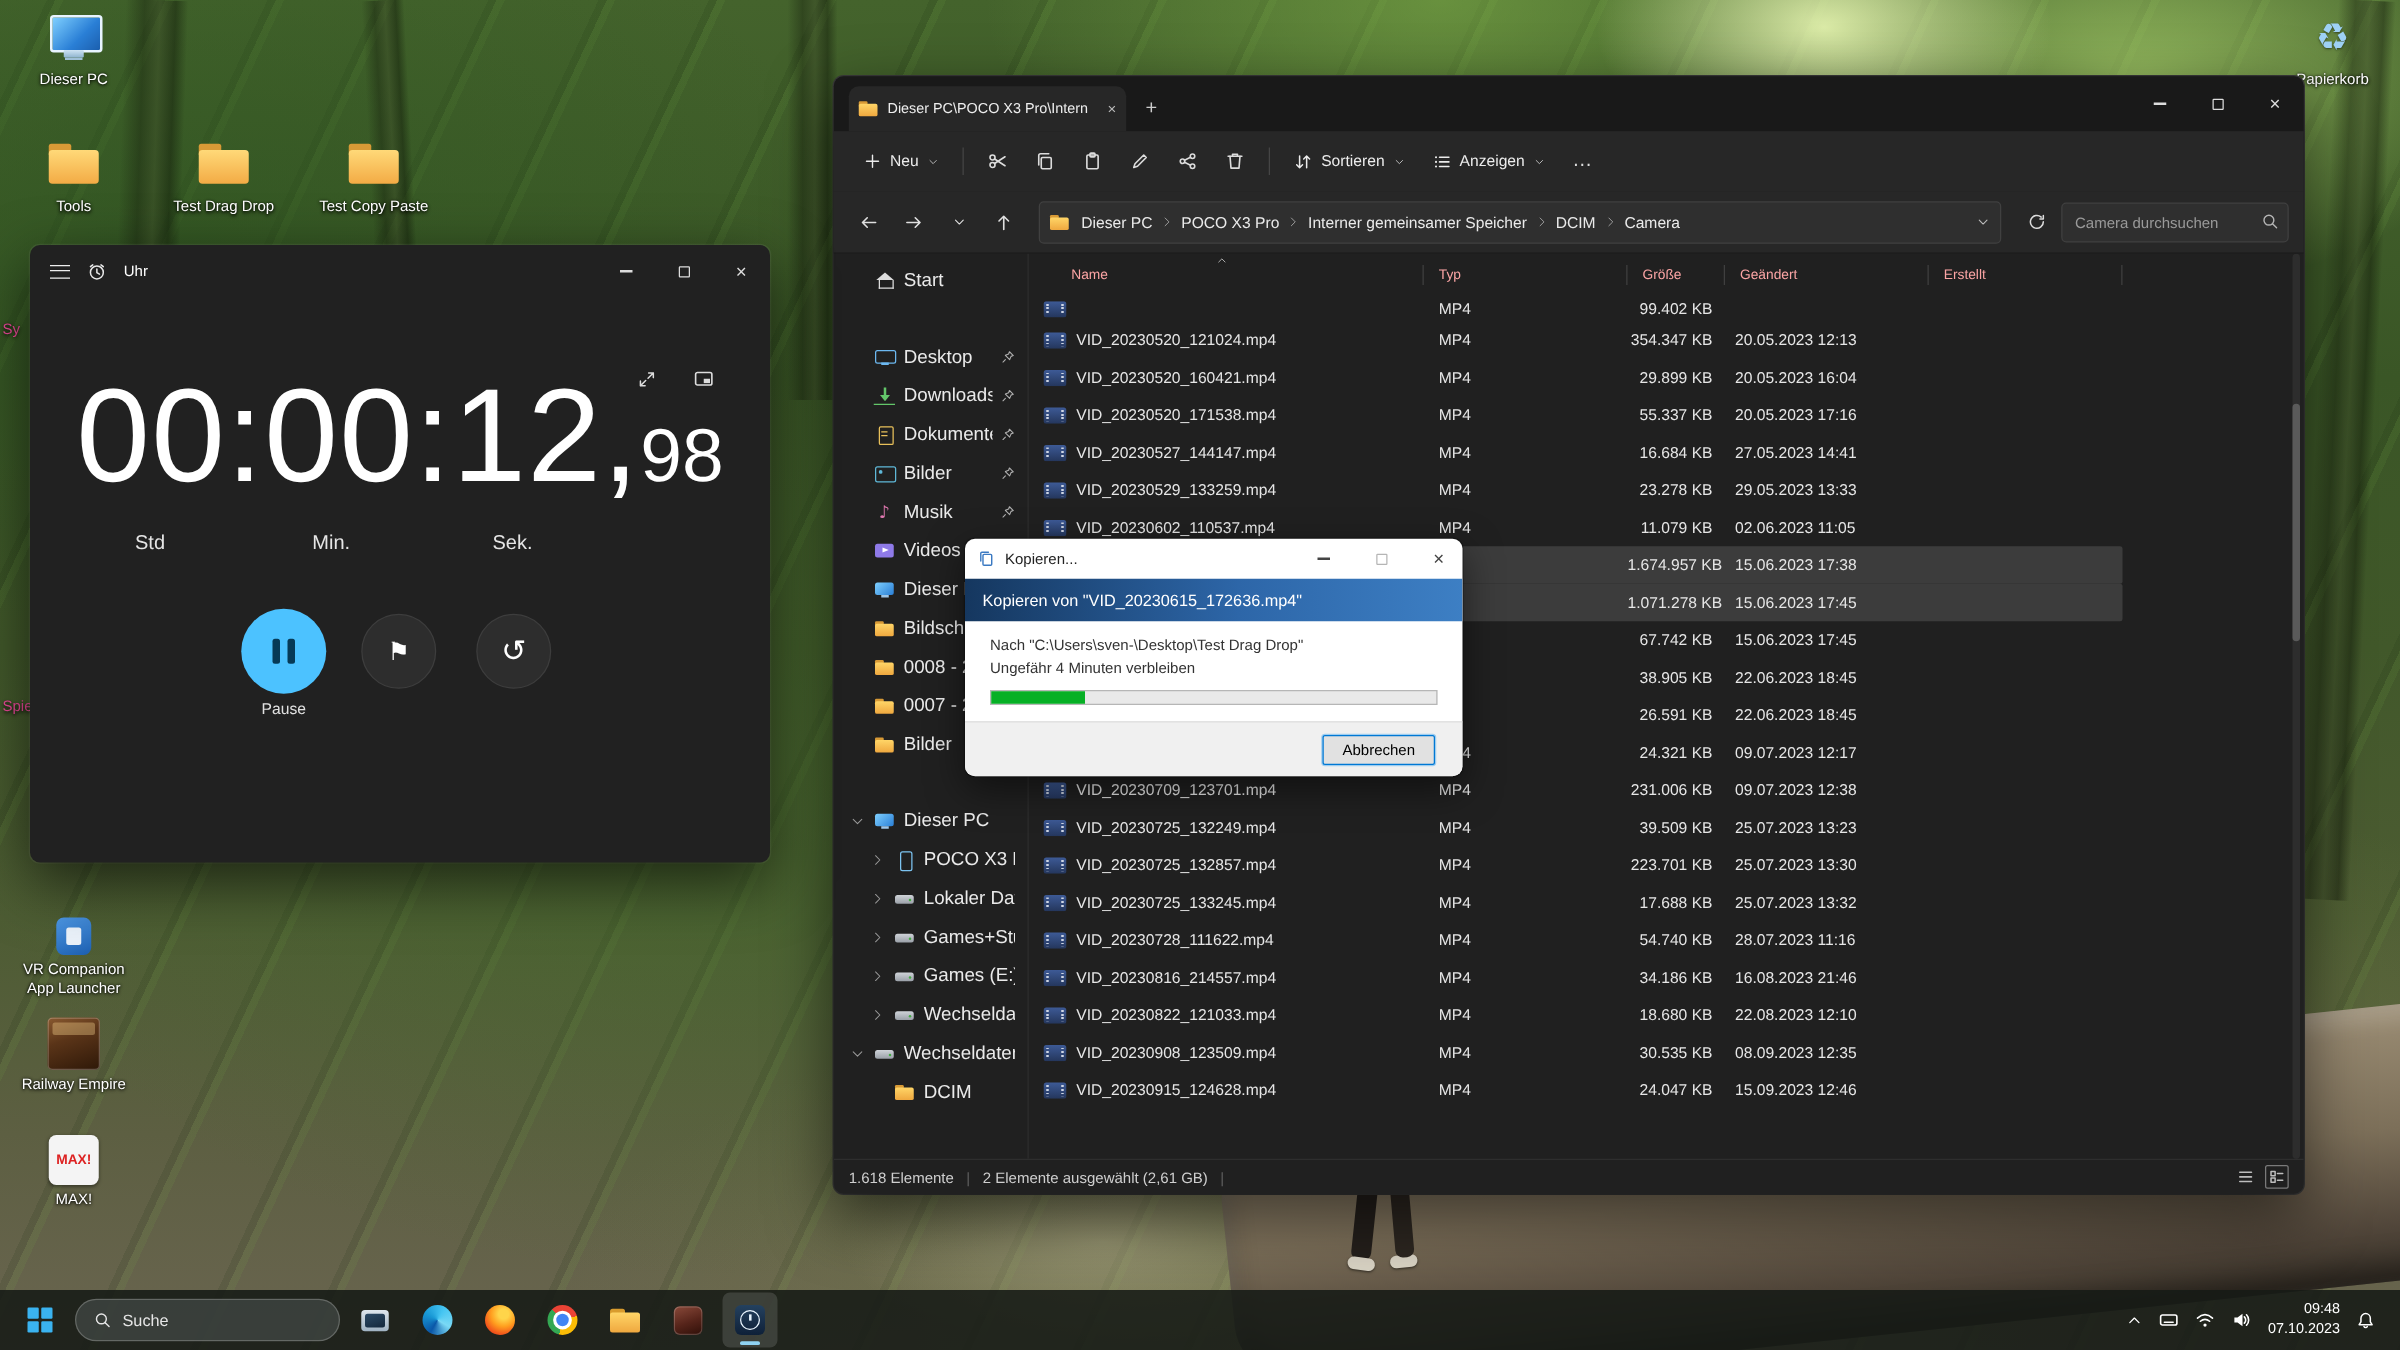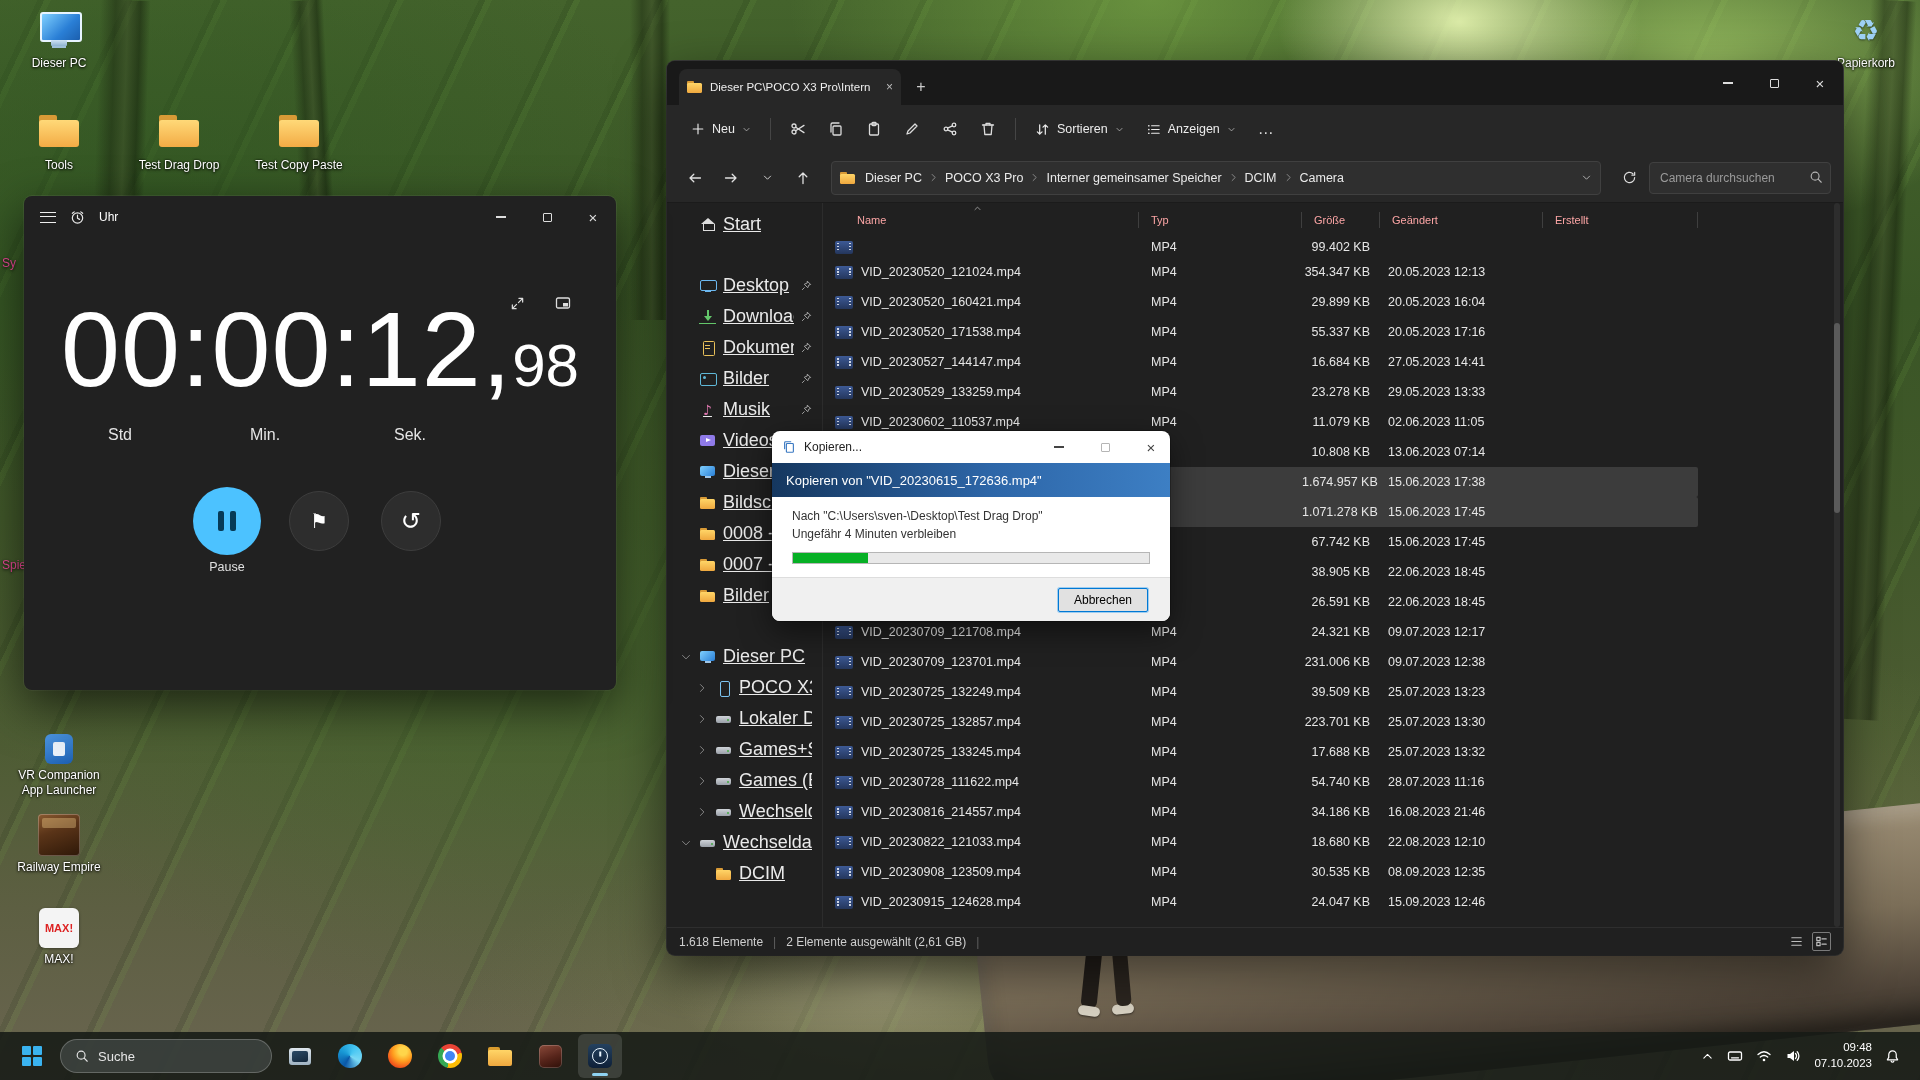--- a/index.html
+++ b/index.html
@@ -124,21 +124,21 @@
 .crumb{padding:3px 6px;border-radius:3px;white-space:nowrap;color:#eaeaea;}
 .crumb-sep{color:#a8a8a8;margin:0 1px;}
 .addr-dd{margin-left:auto;color:#bbb;}
 .refresh-btn{width:32px;height:32px;display:flex;align-items:center;justify-content:center;color:#dcdcdc;}
 .search-wrap{position:relative;width:182px;height:32px;}
 .search-wrap input{width:100%;height:100%;background:#2f2f2f;border:1px solid #404040;border-radius:4px;color:#ddd;font-size:12px;padding:0 30px 0 10px;outline:none;font-family:inherit;}
 .search-wrap input::placeholder{color:#9a9a9a;}
 .search-ic{position:absolute;right:8px;top:8px;color:#b5b5b5;}
 .exp-body{flex:1;display:flex;min-height:0;}
 .exp-side{width:156px;border-right:1px solid #2c2c2c;padding:6px 4px;overflow:hidden;}
-.nav-item{height:31px;display:flex;align-items:center;gap:7px;padding:0 6px 0 8px;border-radius:4px;color:#eaeaea;font-size:18px;text-decoration:underline;}
+.nav-item{height:31px;display:flex;align-items:center;gap:7px;padding:0 6px 0 8px;border-radius:4px;color:#eaeaea;font-size:15px;}
 .nav-item.indent{padding-left:24px;}
 .nav-item.gap-before{margin-top:30px;}
 .nav-item .lbl{white-space:nowrap;overflow:hidden;flex:1;}
 .nav-chev{width:13px;flex:none;display:flex;justify-content:center;color:#9a9a9a;}
 .nav-chev svg{display:none;}
 .nav-chev.chev-right svg{display:block;}
 .nav-chev.chev-down svg{display:block;transform:rotate(90deg);}
 .pin{margin-left:auto;color:#b0b0b0;display:none;flex:none;}
 .nav-item.pinned .pin{display:flex;}
 .nic{width:17px;height:16px;flex:none;position:relative;display:flex;align-items:center;justify-content:center;}
@@ -791,30 +791,20 @@
             <div class="fc name">
               <span class="file-ic"></span>
               <span>VID_20230602_110537.mp4</span>
             </div>
             <div class="fc typ">MP4</div>
             <div class="fc size">11.079 KB</div>
             <div class="fc mod">02.06.2023 11:05</div>
             <div class="fc created"></div>
           </div>
 
-          <div class="frow">
-            <div class="fc name">
-              <span class="file-ic"></span>
-              <span></span>
-            </div>
-            <div class="fc typ"></div>
-            <div class="fc size">10.808 KB</div>
-            <div class="fc mod">13.06.2023 07:14</div>
-            <div class="fc created"></div>
-          </div>
 
           <div class="frow sel">
             <div class="fc name">
               <span class="file-ic"></span>
               <span></span>
             </div>
             <div class="fc typ"></div>
             <div class="fc size">1.674.957 KB</div>
             <div class="fc mod">15.06.2023 17:38</div>
             <div class="fc created"></div>

